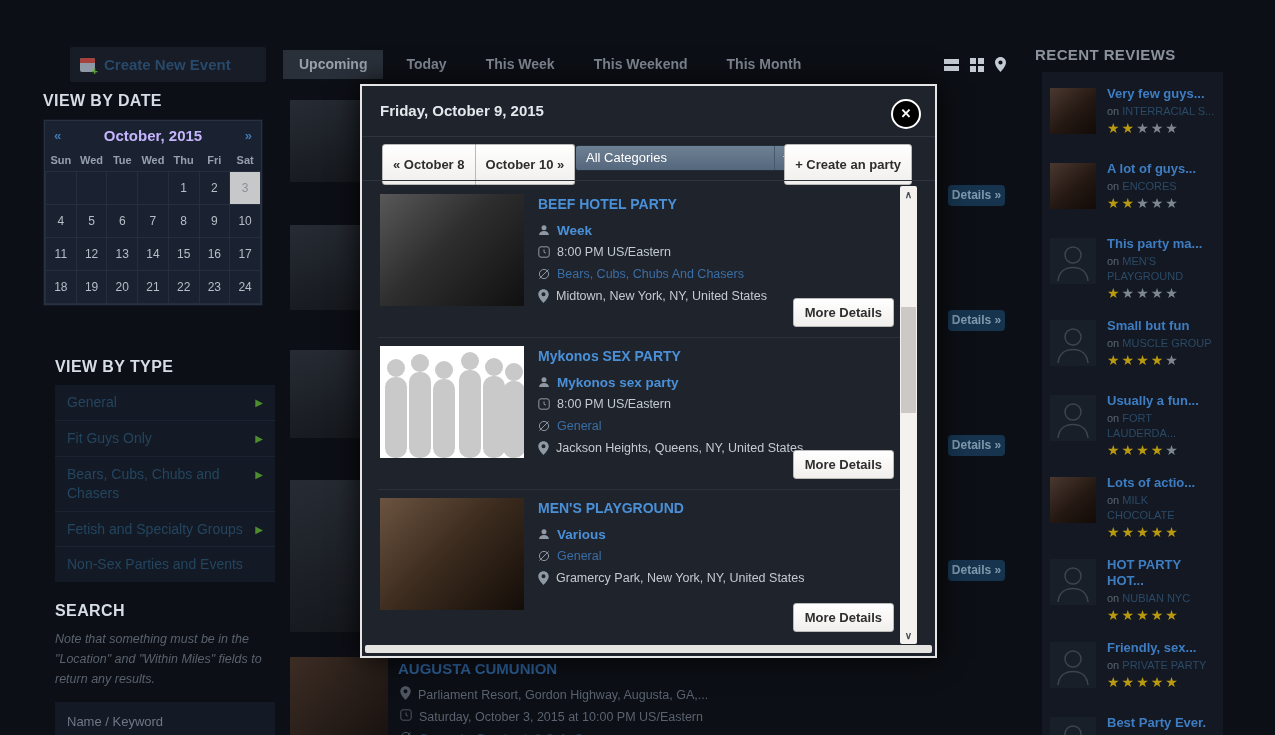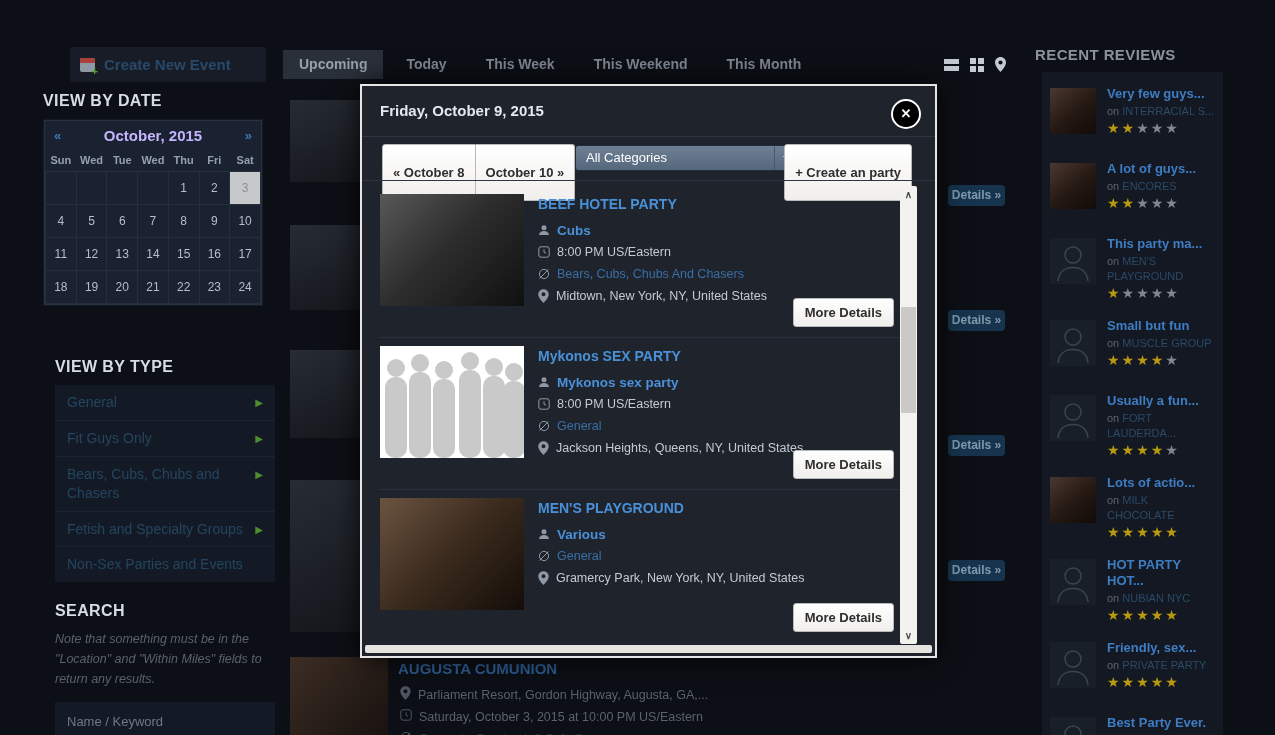--- a/index.html
+++ b/index.html
@@ -63,21 +63,21 @@
 
   
   .modal{left:360px;top:84px;width:573px;height:570px;background:#1f242c;border:2px solid #e5e5e5;
       box-shadow:0 0 26px rgba(0,0,0,.85);}
   .modal-title{left:18px;top:16px;font-size:15px;font-weight:bold;color:#e4e8ed;}
   .modal-close{right:14px;top:13px;width:26px;height:26px;border-radius:50%;background:#000;border:2px solid #fff;
       color:#fff;font-size:13px;font-weight:bold;text-align:center;line-height:25px;cursor:pointer;}
   .mdiv{left:0;right:0;height:1px;background:#2e3540;}
 
   .btn-white{background:linear-gradient(#ffffff,#f1efec);border:1px solid #b9b9b9;border-radius:3px;
-      color:#2e2e2e;font-weight:bold;font-size:13px;padding:20px 10px;display:inline-block;cursor:pointer;}
+      color:#2e2e2e;font-weight:bold;font-size:13px;padding:12px 10px;display:inline-block;cursor:pointer;}
   .daynav{left:20px;top:58px;display:flex;}
   .daynav .btn-white:first-child{border-radius:3px 0 0 3px;}
   .daynav .btn-white:last-child{border-radius:0 3px 3px 0;border-left:none;}
 
   .dropdown{left:213px;top:59px;width:225px;height:26px;box-sizing:border-box;
       background:linear-gradient(#6e8093,#55677c);border:1px solid #222d3a;border-radius:3px;
       color:#fff;font-size:13px;line-height:24px;padding:0 32px 0 10px;cursor:pointer;}
   .dd-caret{position:absolute;right:0;top:0;bottom:0;width:24px;border-left:1px solid #46586c;
       display:flex;align-items:center;justify-content:center;}
   .dd-caret i{width:0;height:0;border-left:4px solid transparent;border-right:4px solid transparent;border-top:5px solid #fff;}
@@ -307,21 +307,21 @@
         <div class="event-card">
           <div class="ev-thumb photo-dark"></div>
           <div class="ev-body">
             <div class="ev-title">BEEF HOTEL PARTY</div>
             <div class="ev-meta">
               <span class="mi">
                 <svg width="12" height="12" viewBox="0 0 12 12">
                   <path d="M6 1.2a2.5 2.5 0 1 1 0 5 2.5 2.5 0 0 1 0-5zM1 11c.4-2.7 2.3-4.1 5-4.1s4.6 1.4 5 4.1z" fill="currentColor"></path>
                 </svg>
               </span>
-              <span class="ev-host">Cubs</span>
+              <span class="ev-host">Week</span>
             </div>
             <div class="ev-meta">
               <span class="mi">
                 <svg width="12" height="12" viewBox="0 0 12 12">
                   <rect x=".8" y=".8" width="10.4" height="10.4" rx="2.2" fill="none" stroke="currentColor"></rect>
                   <path d="M6 3.4V6.2l1.9 1" fill="none" stroke="currentColor"></path>
                 </svg>
               </span>
               <span>8:00 PM US/Eastern</span>
             </div>

